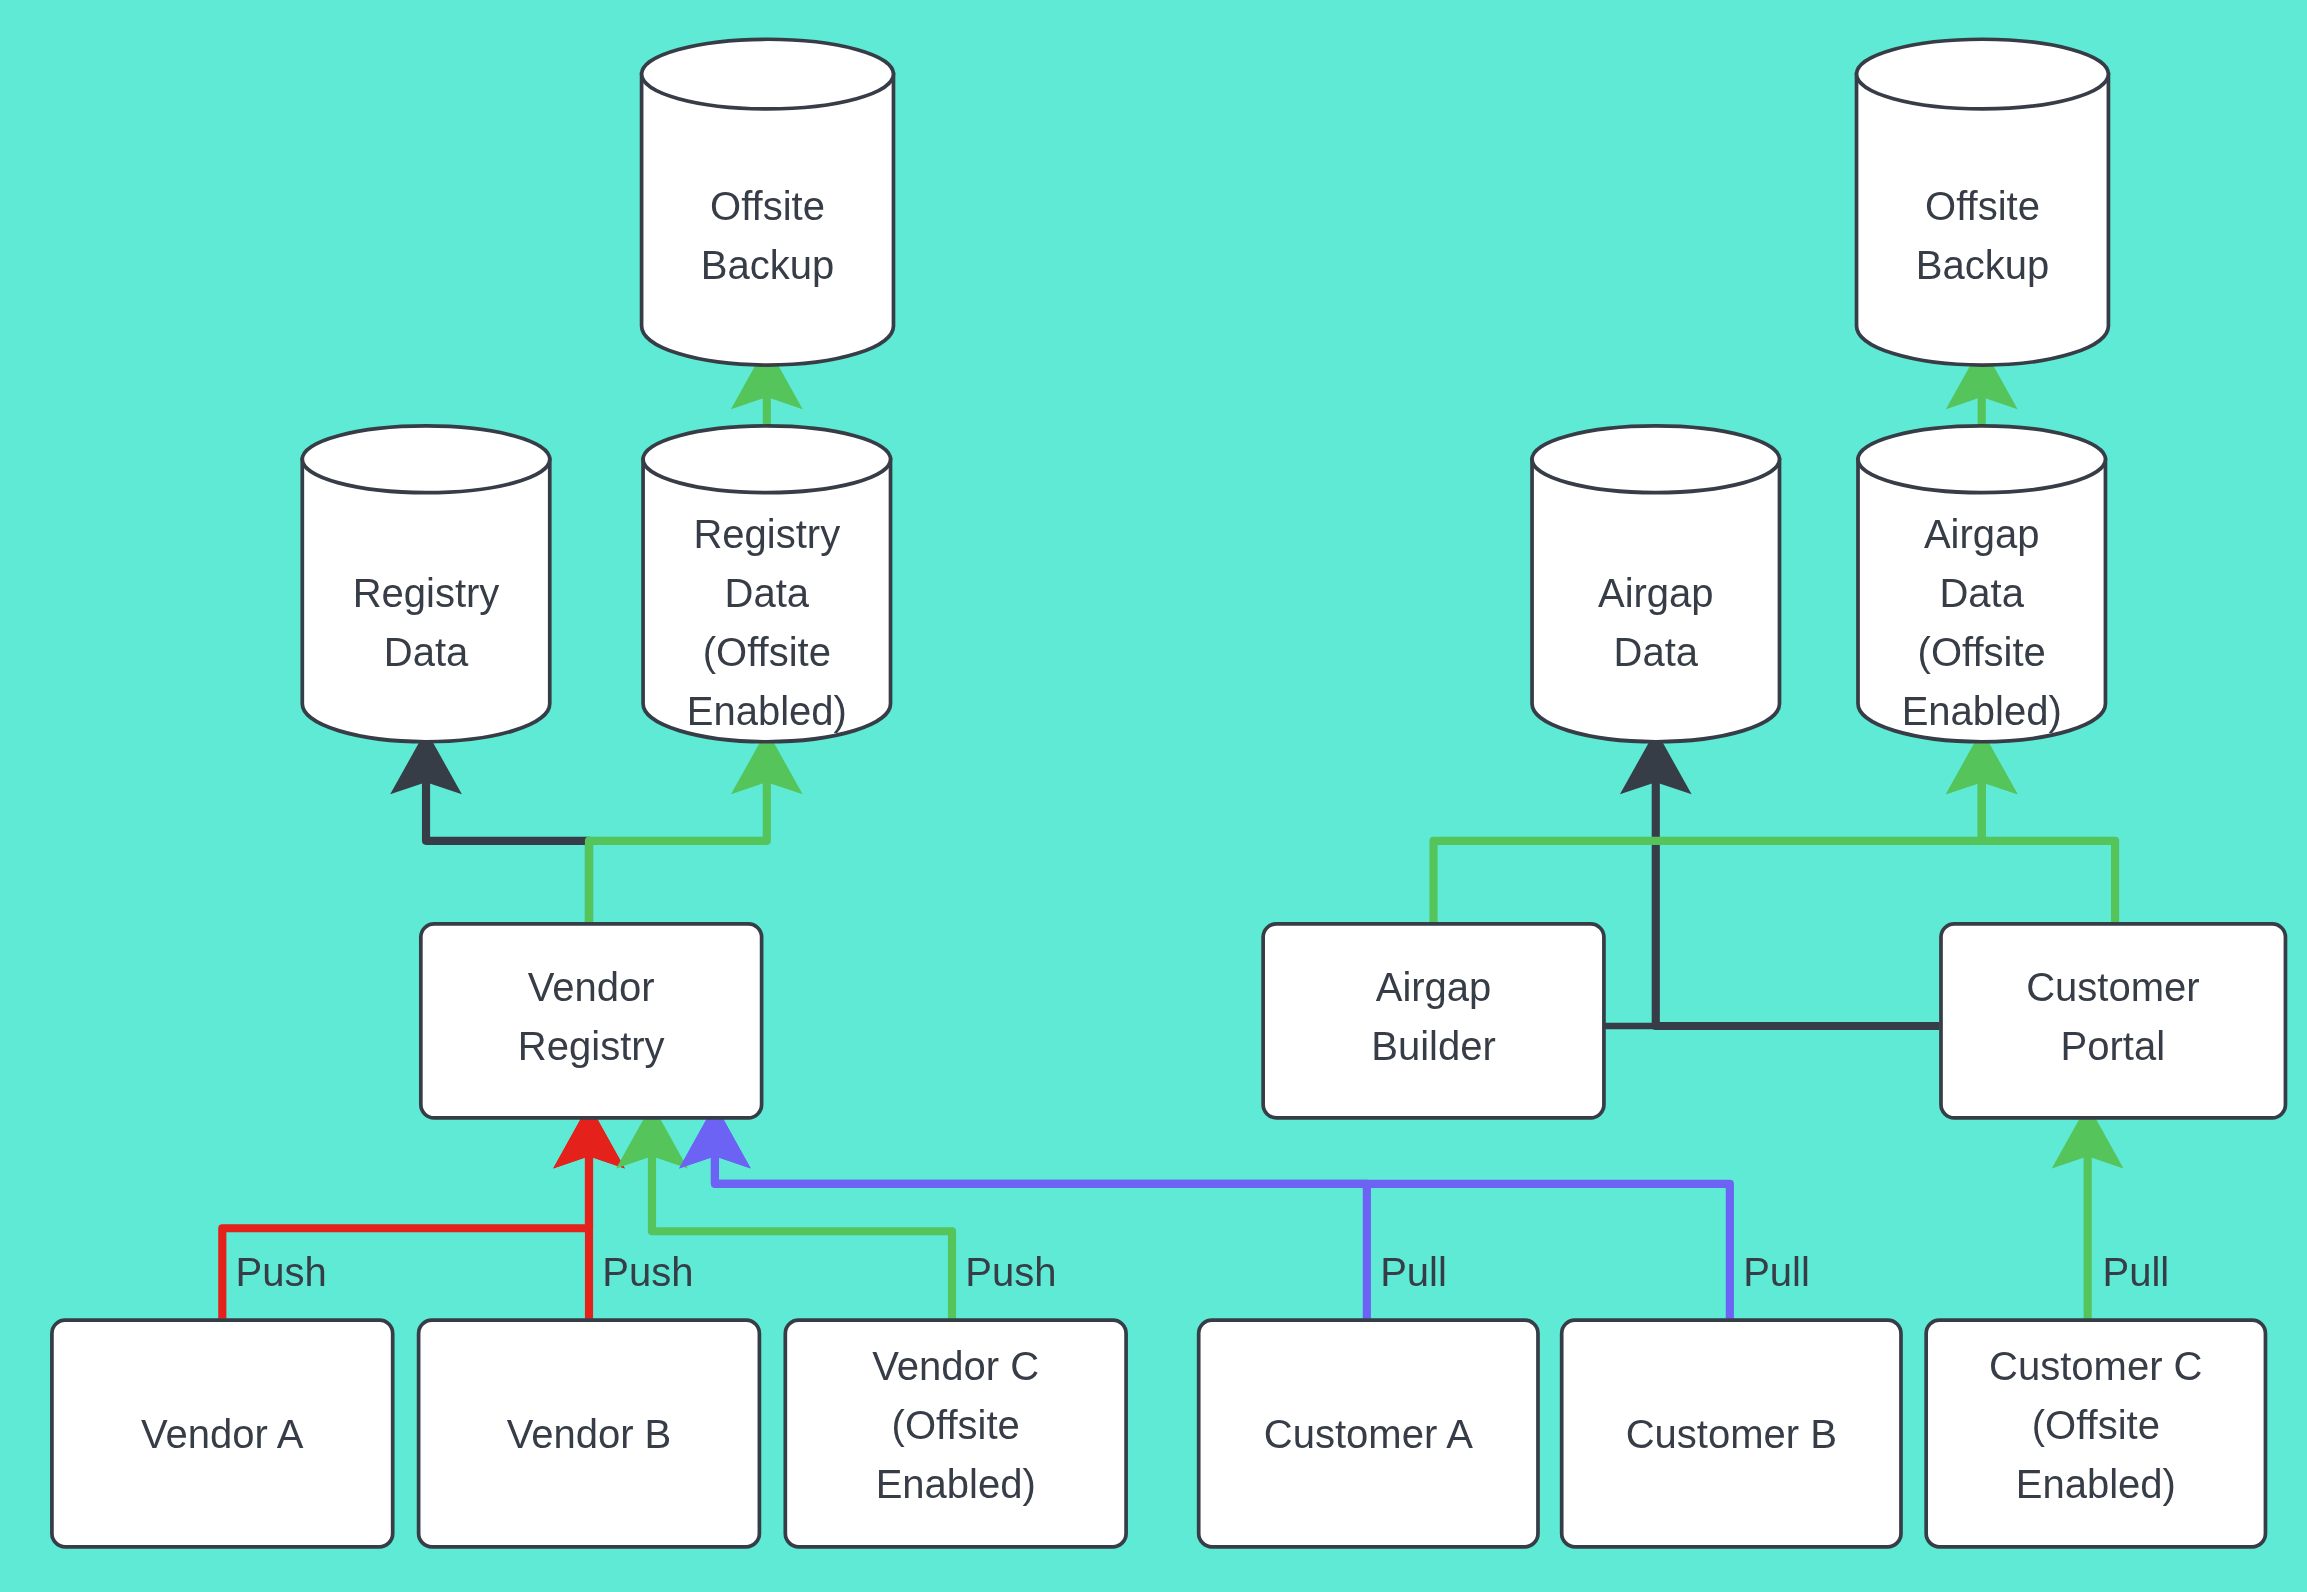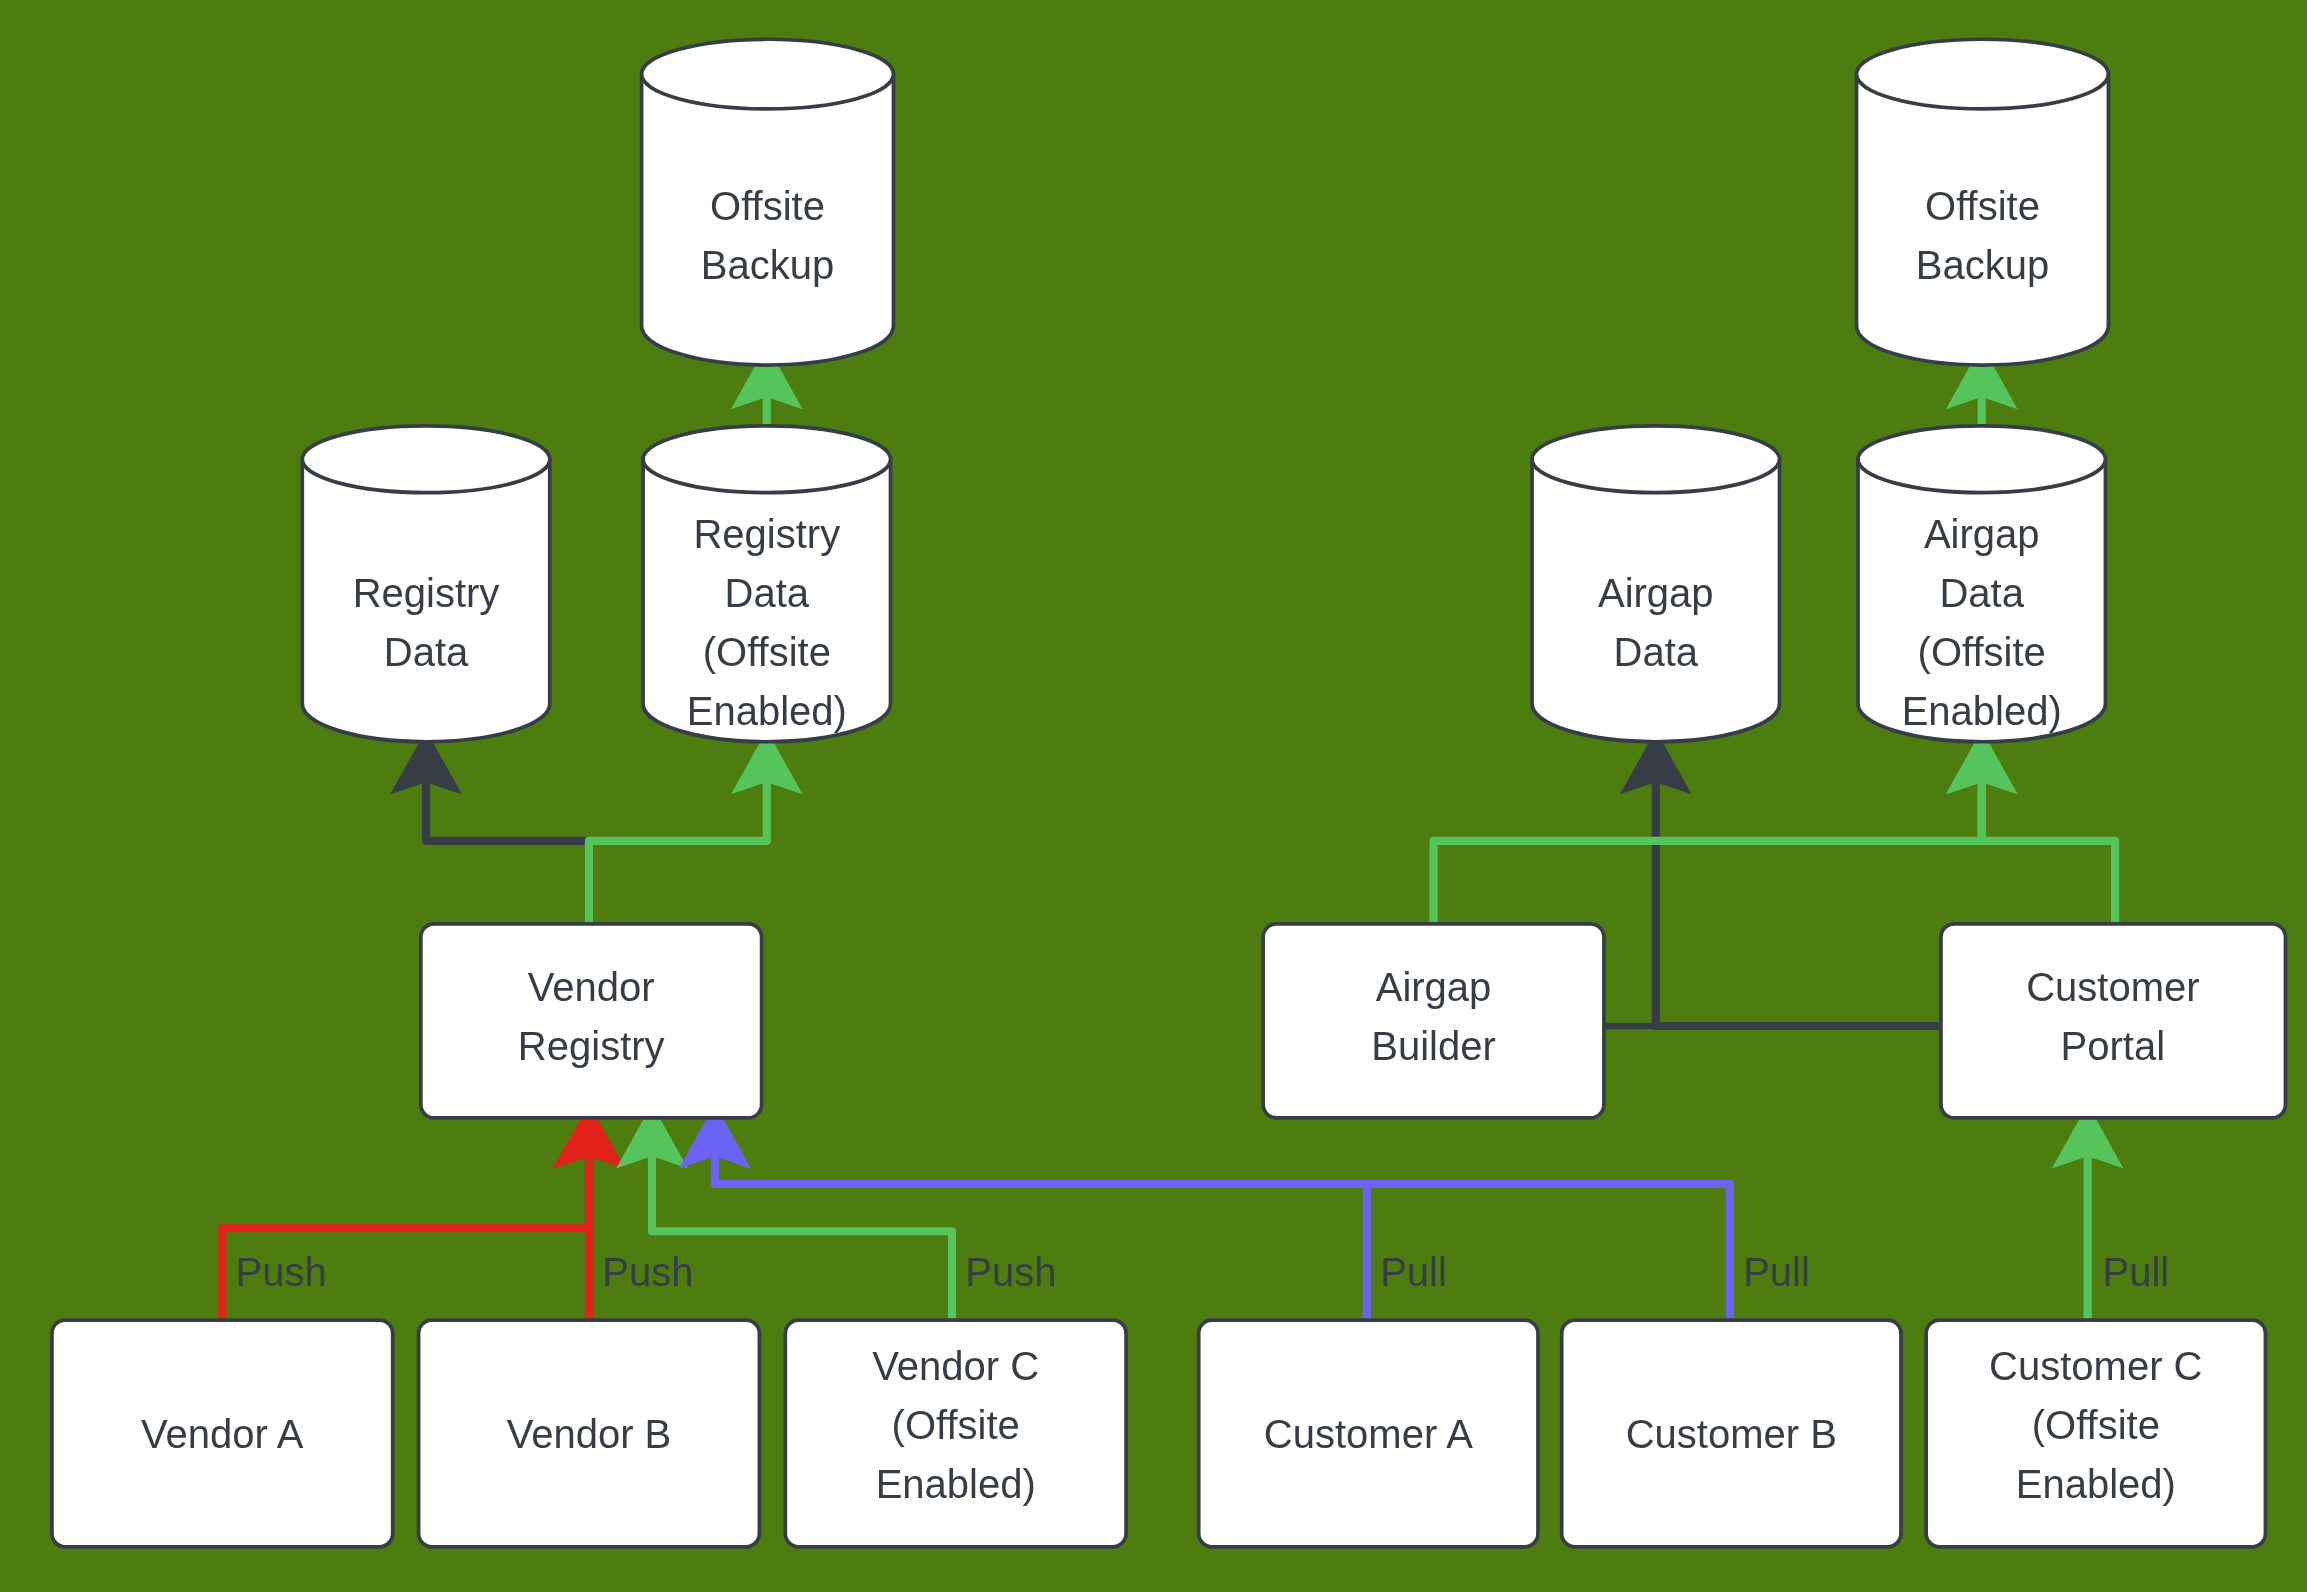--- a/index.html
+++ b/index.html
@@ -4,21 +4,21 @@
 <style>
   html, body {
     margin: 0;
     padding: 0;
     background: #ffffff;
   }
   #canvas {
     position: relative;
     width: 2307px;
     height: 1592px;
-    background: #4d7c0f;
+    background: #5eead4;
     font-family: "Liberation Sans", sans-serif;
   }
   svg.diagram {
     position: absolute;
     left: 0;
     top: 0;
     width: 2307px;
     height: 1592px;
     overflow: visible;
   }

